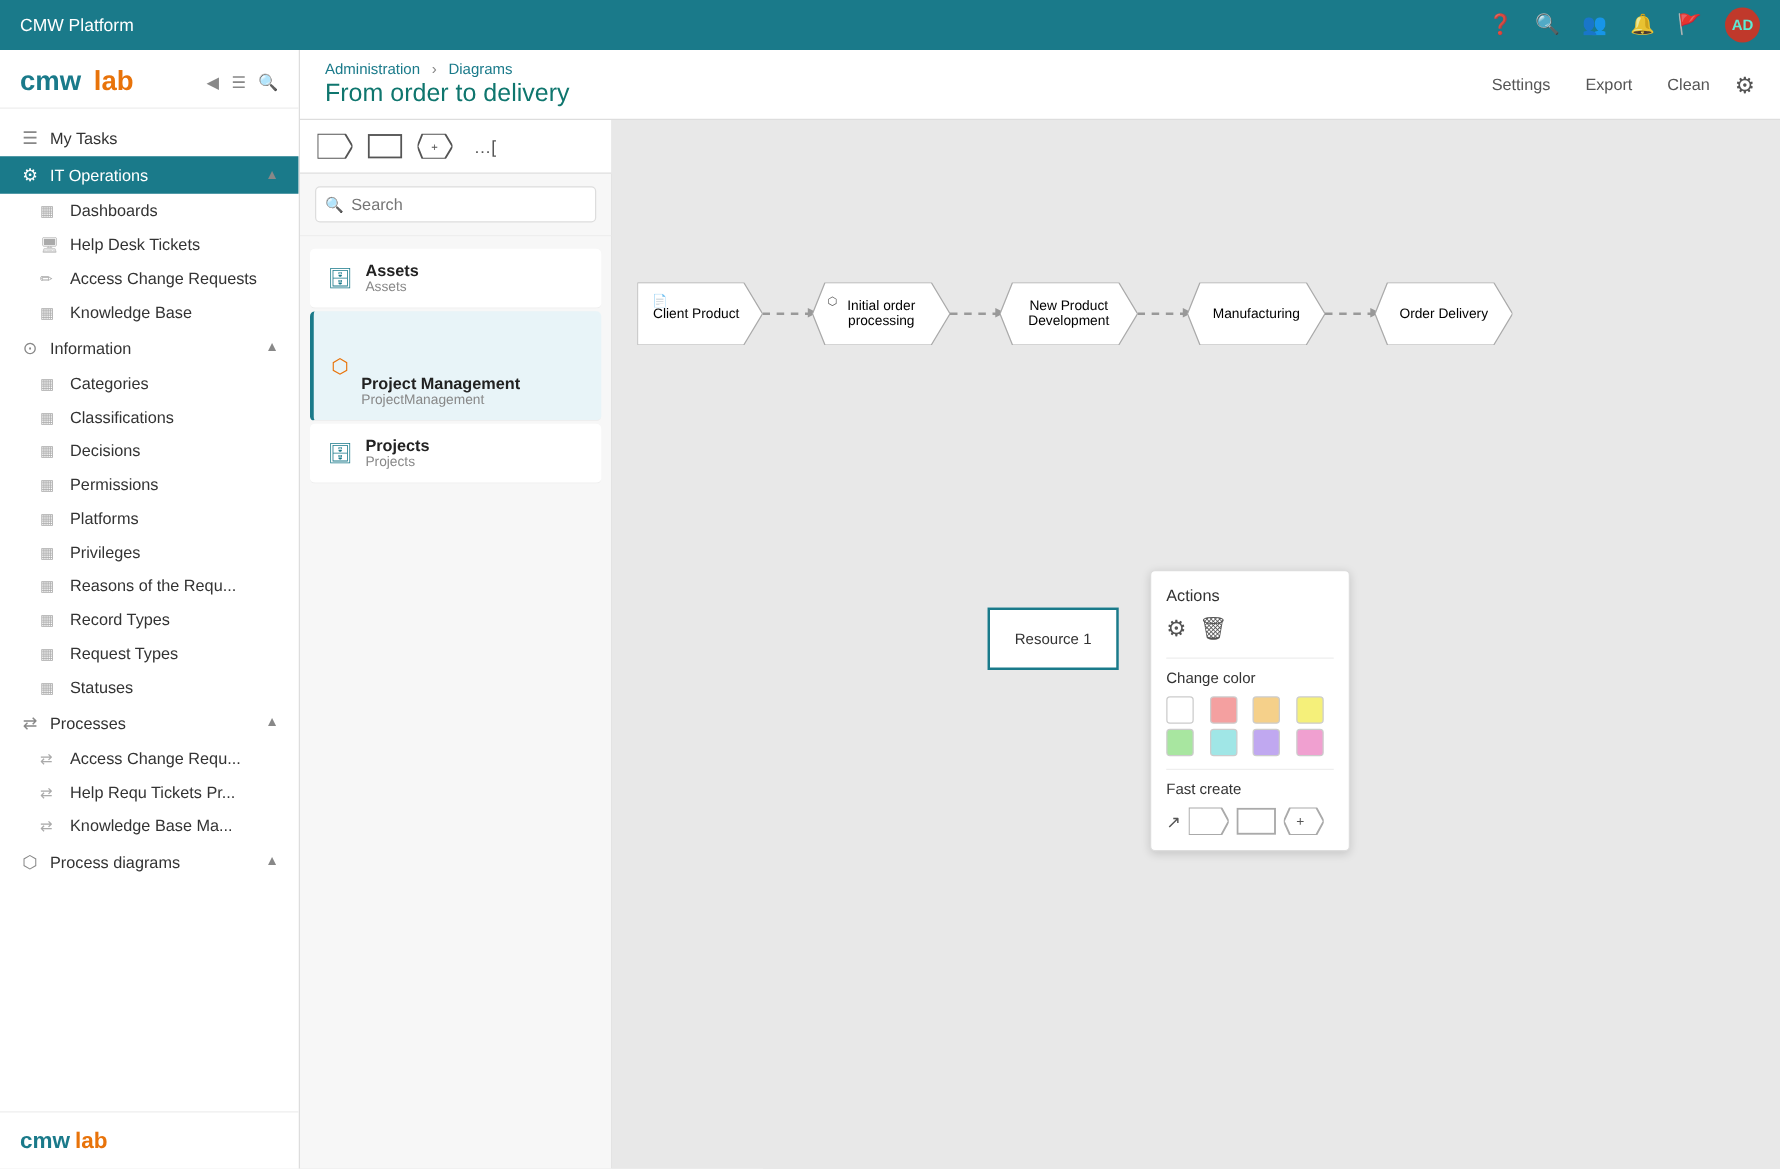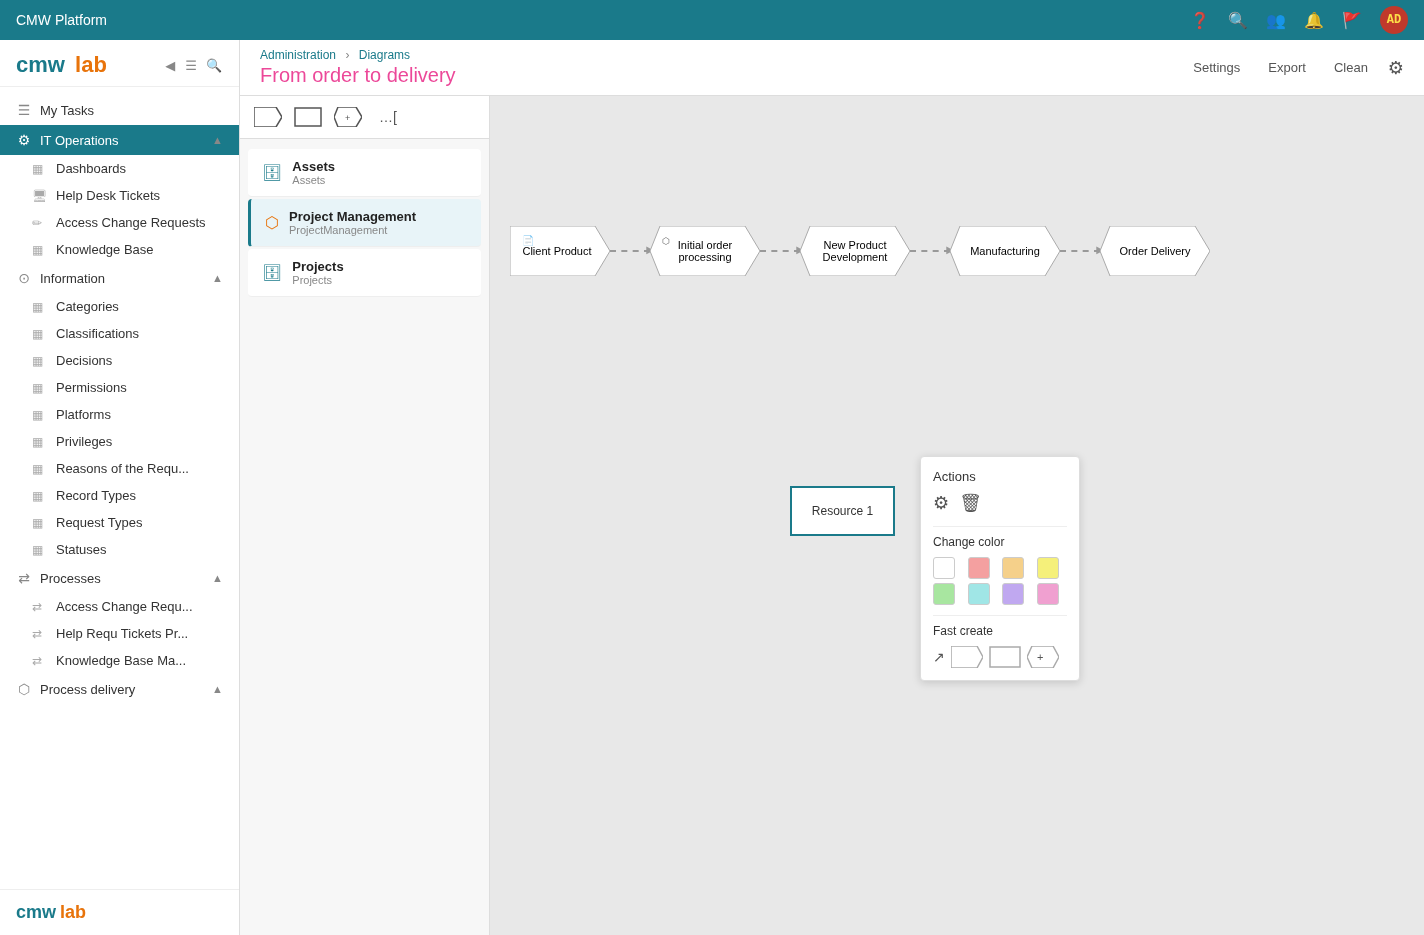--- a/index.html
+++ b/index.html
@@ -13,23 +13,23 @@
       align-items: center;
       justify-content: space-between;
       padding: 0 16px;
       color: white;
     }
     .top-nav-title { font-size: 14px; font-weight: 500; }
     .top-nav-icons { display: flex; gap: 18px; align-items: center; }
     .top-nav-icons span { cursor: pointer; font-size: 16px; opacity: 0.9; }
     .avatar-circle {
       width: 28px; height: 28px; border-radius: 50%;
-      background: #c0392b; color: #fde047;
+      background: #c0392b; color: #5eead4;
       display: flex; align-items: center; justify-content: center;
-      font-size: 12px; font-weight: bold; font-family: Liberation Mono, monospace;
+      font-size: 12px; font-weight: bold;
     }
 
     
     .app-layout { display: flex; height: calc(100vh - 40px); }
 
     
     .sidebar {
       width: 240px; min-width: 240px;
       background: white;
       border-right: 1px solid #ddd;
@@ -133,21 +133,21 @@
     
     .content-header {
       background: white;
       padding: 8px 20px;
       border-bottom: 1px solid #ddd;
       display: flex; align-items: center; justify-content: space-between;
     }
     .breadcrumb { font-size: 12px; color: #888; }
     .breadcrumb a { color: #1a7a8a; text-decoration: none; }
     .breadcrumb span { margin: 0 6px; }
-    .page-title { font-size: 20px; color: #ec4899; font-weight: 400; margin-top: 2px; }
+    .page-title { font-size: 20px; color: #0f766e; font-weight: 400; margin-top: 2px; }
     .header-actions { display: flex; gap: 12px; align-items: center; }
     .header-btn {
       background: none; border: none;
       color: #555; font-size: 13px; cursor: pointer; padding: 4px 8px;
     }
     .settings-gear { color: #555; font-size: 18px; cursor: pointer; }
 
     
     .content-area {
       flex: 1; display: flex; flex-direction: column; overflow: hidden;
@@ -344,21 +344,21 @@
           <span>Help Requ Tickets Pr...</span>
         </div>
         <div class="sidebar-sub-item">
           <span class="sidebar-sub-icon">⇄</span>
           <span>Knowledge Base Ma...</span>
         </div>
       </div>
 
       <div class="sidebar-section-header">
         <span class="sidebar-icon">⬡</span>
-        <span>Process delivery</span>
+        <span>Process diagrams</span>
         <span class="chevron">▲</span>
       </div>
 
     </div>
 
     <div class="sidebar-footer">
       <span class="footer-logo-cmw">cmw</span>
       <span class="footer-logo-lab">lab</span>
     </div>
   </div>
@@ -397,32 +397,37 @@
             </svg>
           </div>
           <div class="tool-shape">
             <svg width="28" height="20" viewBox="0 0 28 20">
               <polygon points="4,0 22,0 28,10 22,20 4,20 0,10" fill="none" stroke="#555" stroke-width="1.5"></polygon>
               <text x="11" y="14" font-size="9" fill="#555">+</text>
             </svg>
           </div>
           <div class="tool-shape" style="font-size:14px;color:#555;">…[</div>
         </div>
+        <div class="panel-search">
+          <div class="search-wrap">
+            <input type="text" placeholder="Search" style="">
+          </div>
+        </div>
         <div class="panel-items">
           <div class="panel-item">
             <span class="panel-item-icon">🗄</span>
             <div>
               <div class="panel-item-title">Assets</div>
               <div class="panel-item-sub">Assets</div>
             </div>
           </div>
           <div class="panel-item selected">
             <span class="panel-item-icon" style="color:#e8730a;">⬡</span>
             <div>
-              <div class="panel-item-title" style="font-weight:700;">Project Management</div>
+              <div class="panel-item-title" style="font-weight:700;margin-top:40px;">Project Management</div>
               <div class="panel-item-sub">ProjectManagement</div>
             </div>
           </div>
           <div class="panel-item">
             <span class="panel-item-icon">🗄</span>
             <div>
               <div class="panel-item-title">Projects</div>
               <div class="panel-item-sub">Projects</div>
             </div>
           </div>

